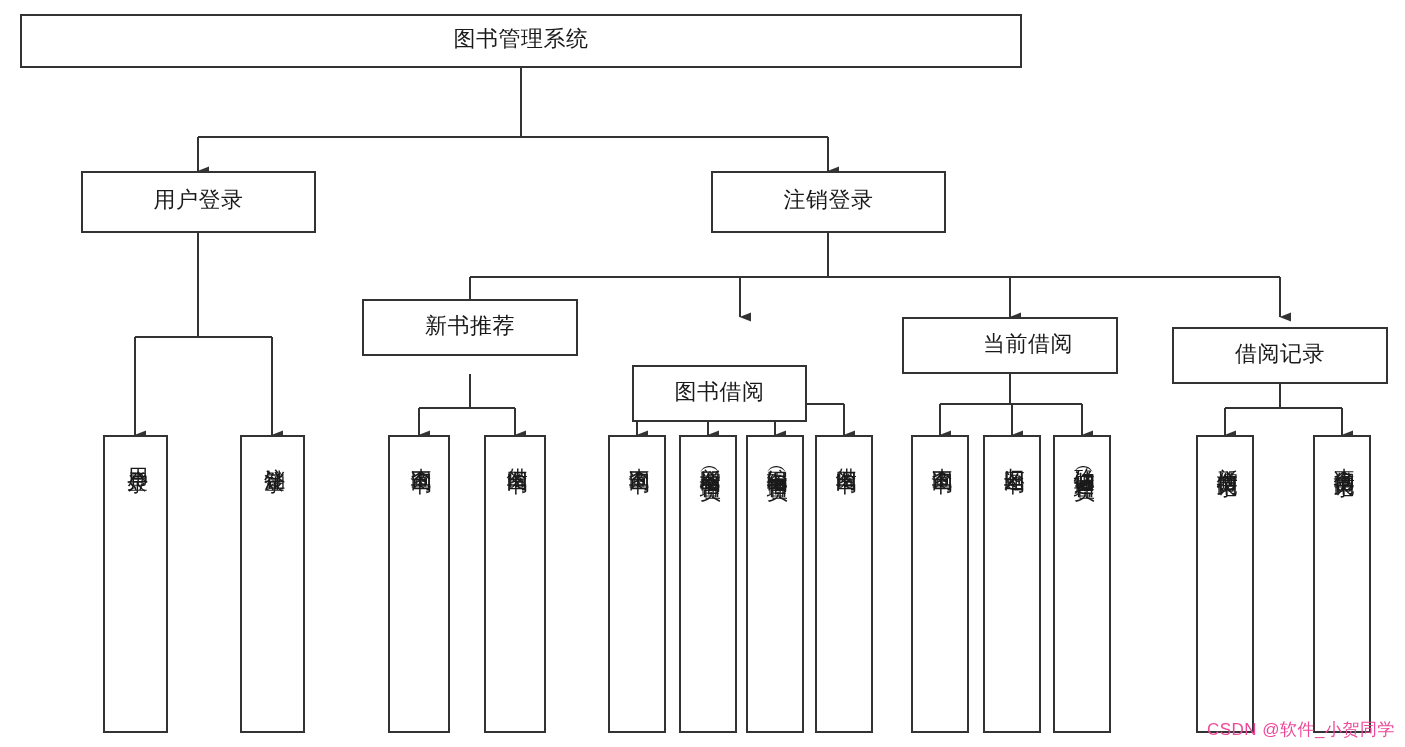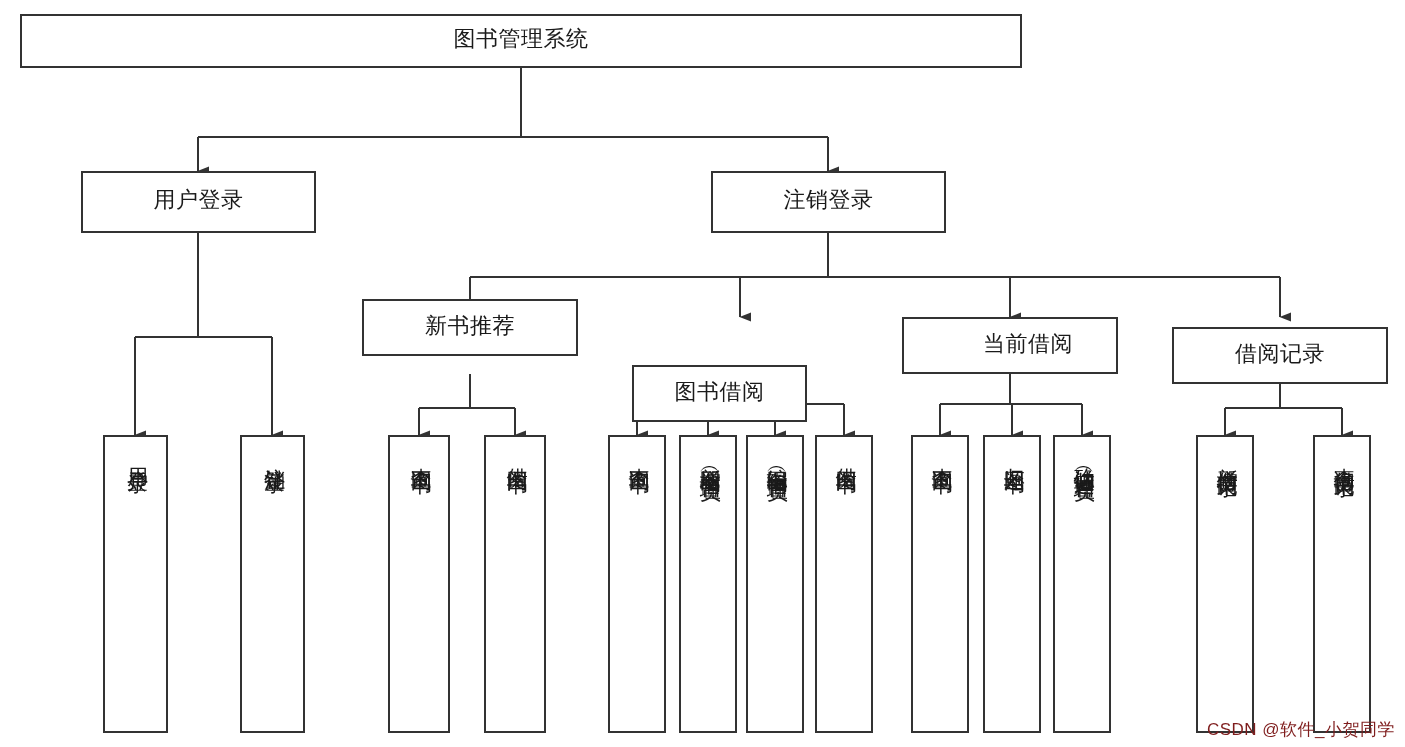--- a/index.html
+++ b/index.html
@@ -58,21 +58,21 @@
   .node-label {
     display: block;
     white-space: nowrap;
     font-family: Liberation Mono, monospace;
   }
   #watermark {
     position: absolute;
     right: 10px;
     bottom: 6px;
     font-size: 17px;
-    color: #7f1d1d;
+    color: #ec4899;
     letter-spacing: 0.5px;
     white-space: nowrap;
     user-select: none;
   }
 </style>
 </head>
 <body>
 
 <div id="diagram-root">
 

